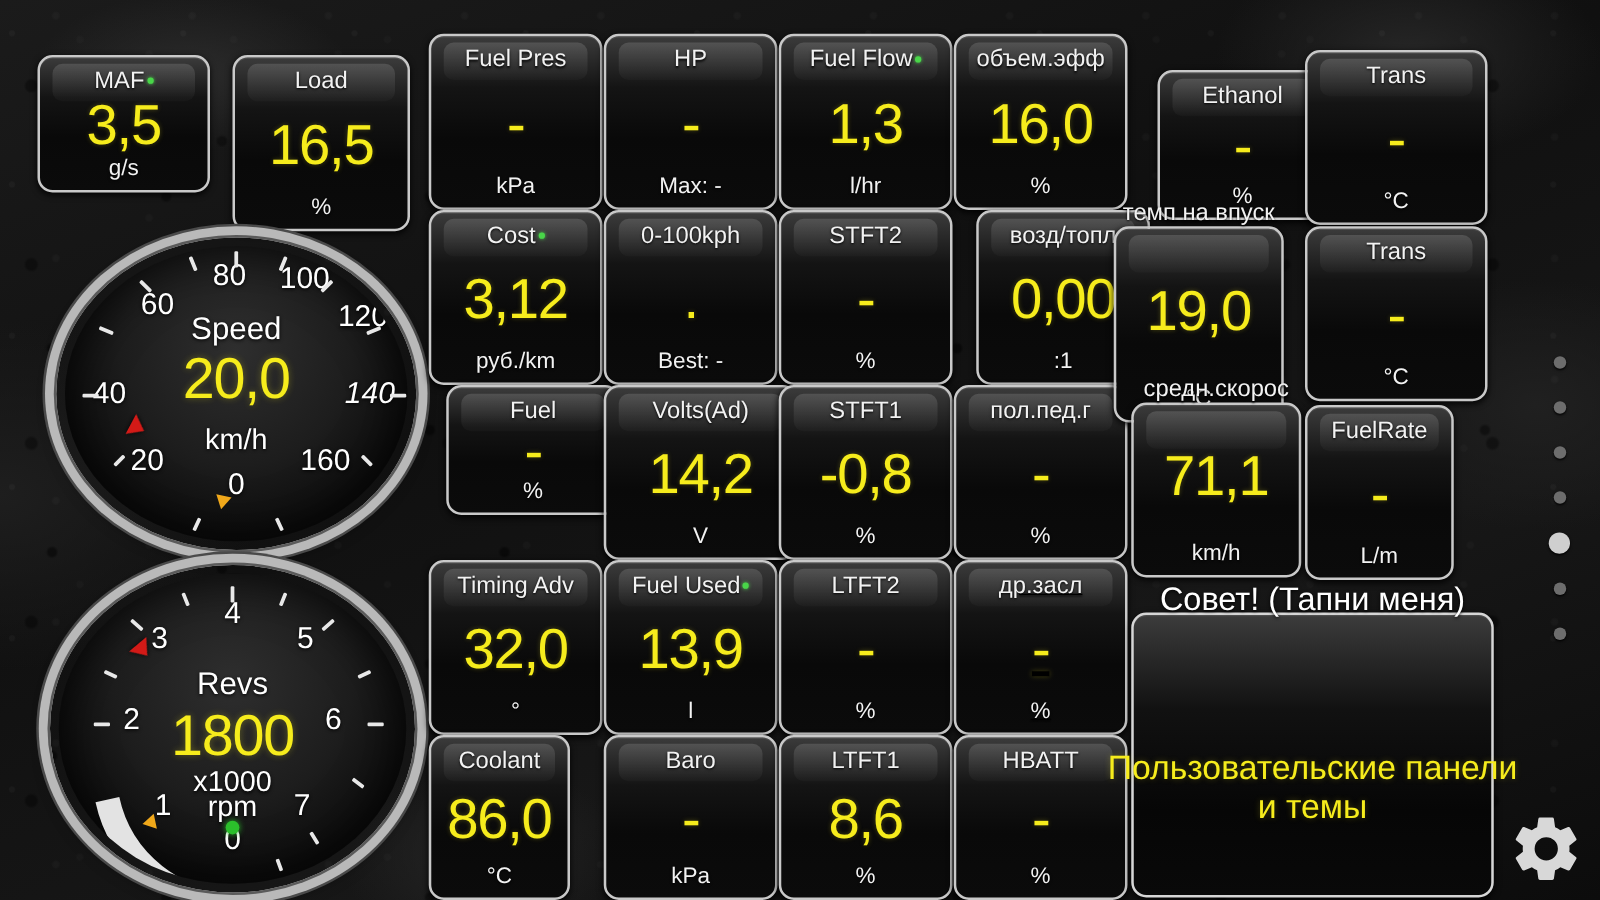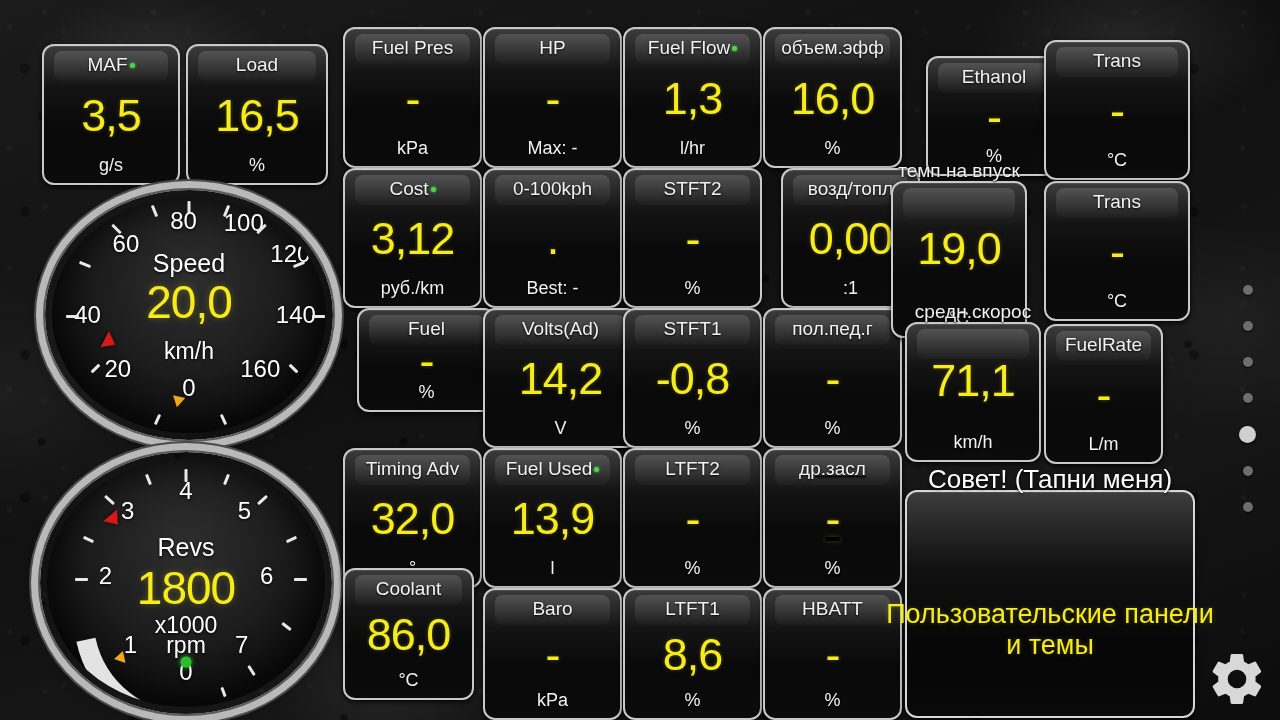--- a/index.html
+++ b/index.html
@@ -170,40 +170,40 @@
   .dot.active{ width:17px;height:17px; background:#cfcfcf; margin:10px 0; }
 
   
   .gear-btn{ position:absolute; right:12px; bottom:10px; z-index:5; width:62px;height:62px; }
 </style>
 </head>
 <body>
 
 <div class="bg-texture"></div>
 
-<div class="tile" style="left:42px;top:44px;width:138px;height:141px;">
+<div class="tile" style="left:30px;top:44px;width:138px;height:110px;">
   <div class="t-label"><span>MAF</span><span class="green-dot"></span></div>
   <div class="t-value">3,5</div>
   <div class="t-unit">g/s</div>
 </div>
 <div class="tile" style="left:186px;top:44px;width:142px;height:141px;">
   <div class="t-label">Load</div>
   <div class="t-value">16,5</div>
   <div class="t-unit">%</div>
 </div>
 
 <div class="gauge" style="left:45px;top:190px;width:288px;height:250px;border-radius:50%;">
   <div class="g-face">
 
     <div class="tick-num" style="left:48%;top:10%;">80</div>
     <div class="tick-num" style="left:70%;top:11%;">100</div>
     <div class="tick-num" style="left:27%;top:20%;">60</div>
     <div class="tick-num" style="left:87%;top:24%;">120</div>
     <div class="tick-num" style="left:13%;top:50%;">40</div>
-    <div class="tick-num" style="left:89%;top:50%;">140</div>
+    <div class="tick-num" style="left:89%;top:50%;font-style:italic;">140</div>
     <div class="tick-num" style="left:24%;top:73%;">20</div>
     <div class="tick-num" style="left:76%;top:73%;">160</div>
     <div class="tick-num" style="left:50%;top:81%;">0</div>
 
     <div class="tick-mark" style="left:50%;top:1.5%;width:3px;height:13px;transform:translateX(-50%);"></div>
     <div class="tick-mark" style="left:37%;top:3.5%;width:3px;height:12px;transform:rotate(-22deg);"></div>
     <div class="tick-mark" style="left:63%;top:3.5%;width:3px;height:12px;transform:rotate(22deg);"></div>
     <div class="tick-mark" style="left:23%;top:11%;width:3px;height:12px;transform:rotate(-45deg);"></div>
     <div class="tick-mark" style="left:76%;top:11%;width:3px;height:12px;transform:rotate(45deg);"></div>
     <div class="tick-mark" style="left:10%;top:28%;width:12px;height:3px;transform:rotate(23deg);"></div>
@@ -341,21 +341,21 @@
     <div class="tile" style="left: 623px; top: 448px; width: 139px; height: 140px;">
       <div class="t-label">LTFT2</div>
       <div class="t-value">-</div>
       <div class="t-unit">%</div>
     </div>
     <div class="tile" style="left: 763px; top: 448px; width: 139px; height: 140px; text-decoration: underline;">
       <div class="t-label">др.засл</div>
       <div class="t-value">-</div>
       <div class="t-unit">%</div>
     </div>
-    <div class="tile" style="left: 343px; top: 568px; width: 131px; height: 132px;">
+    <div class="tile" style="left: 343px; top: 588px; width: 113px; height: 132px;">
       <div class="t-label">Coolant</div>
       <div class="t-value">86,0</div>
       <div class="t-unit">°C</div>
     </div>
     <div class="tile" style="left: 483px; top: 588px; width: 139px; height: 132px;">
       <div class="t-label">Baro</div>
       <div class="t-value">-</div>
       <div class="t-unit">kPa</div>
     </div>
     <div class="tile" style="left: 623px; top: 588px; width: 139px; height: 132px;">

